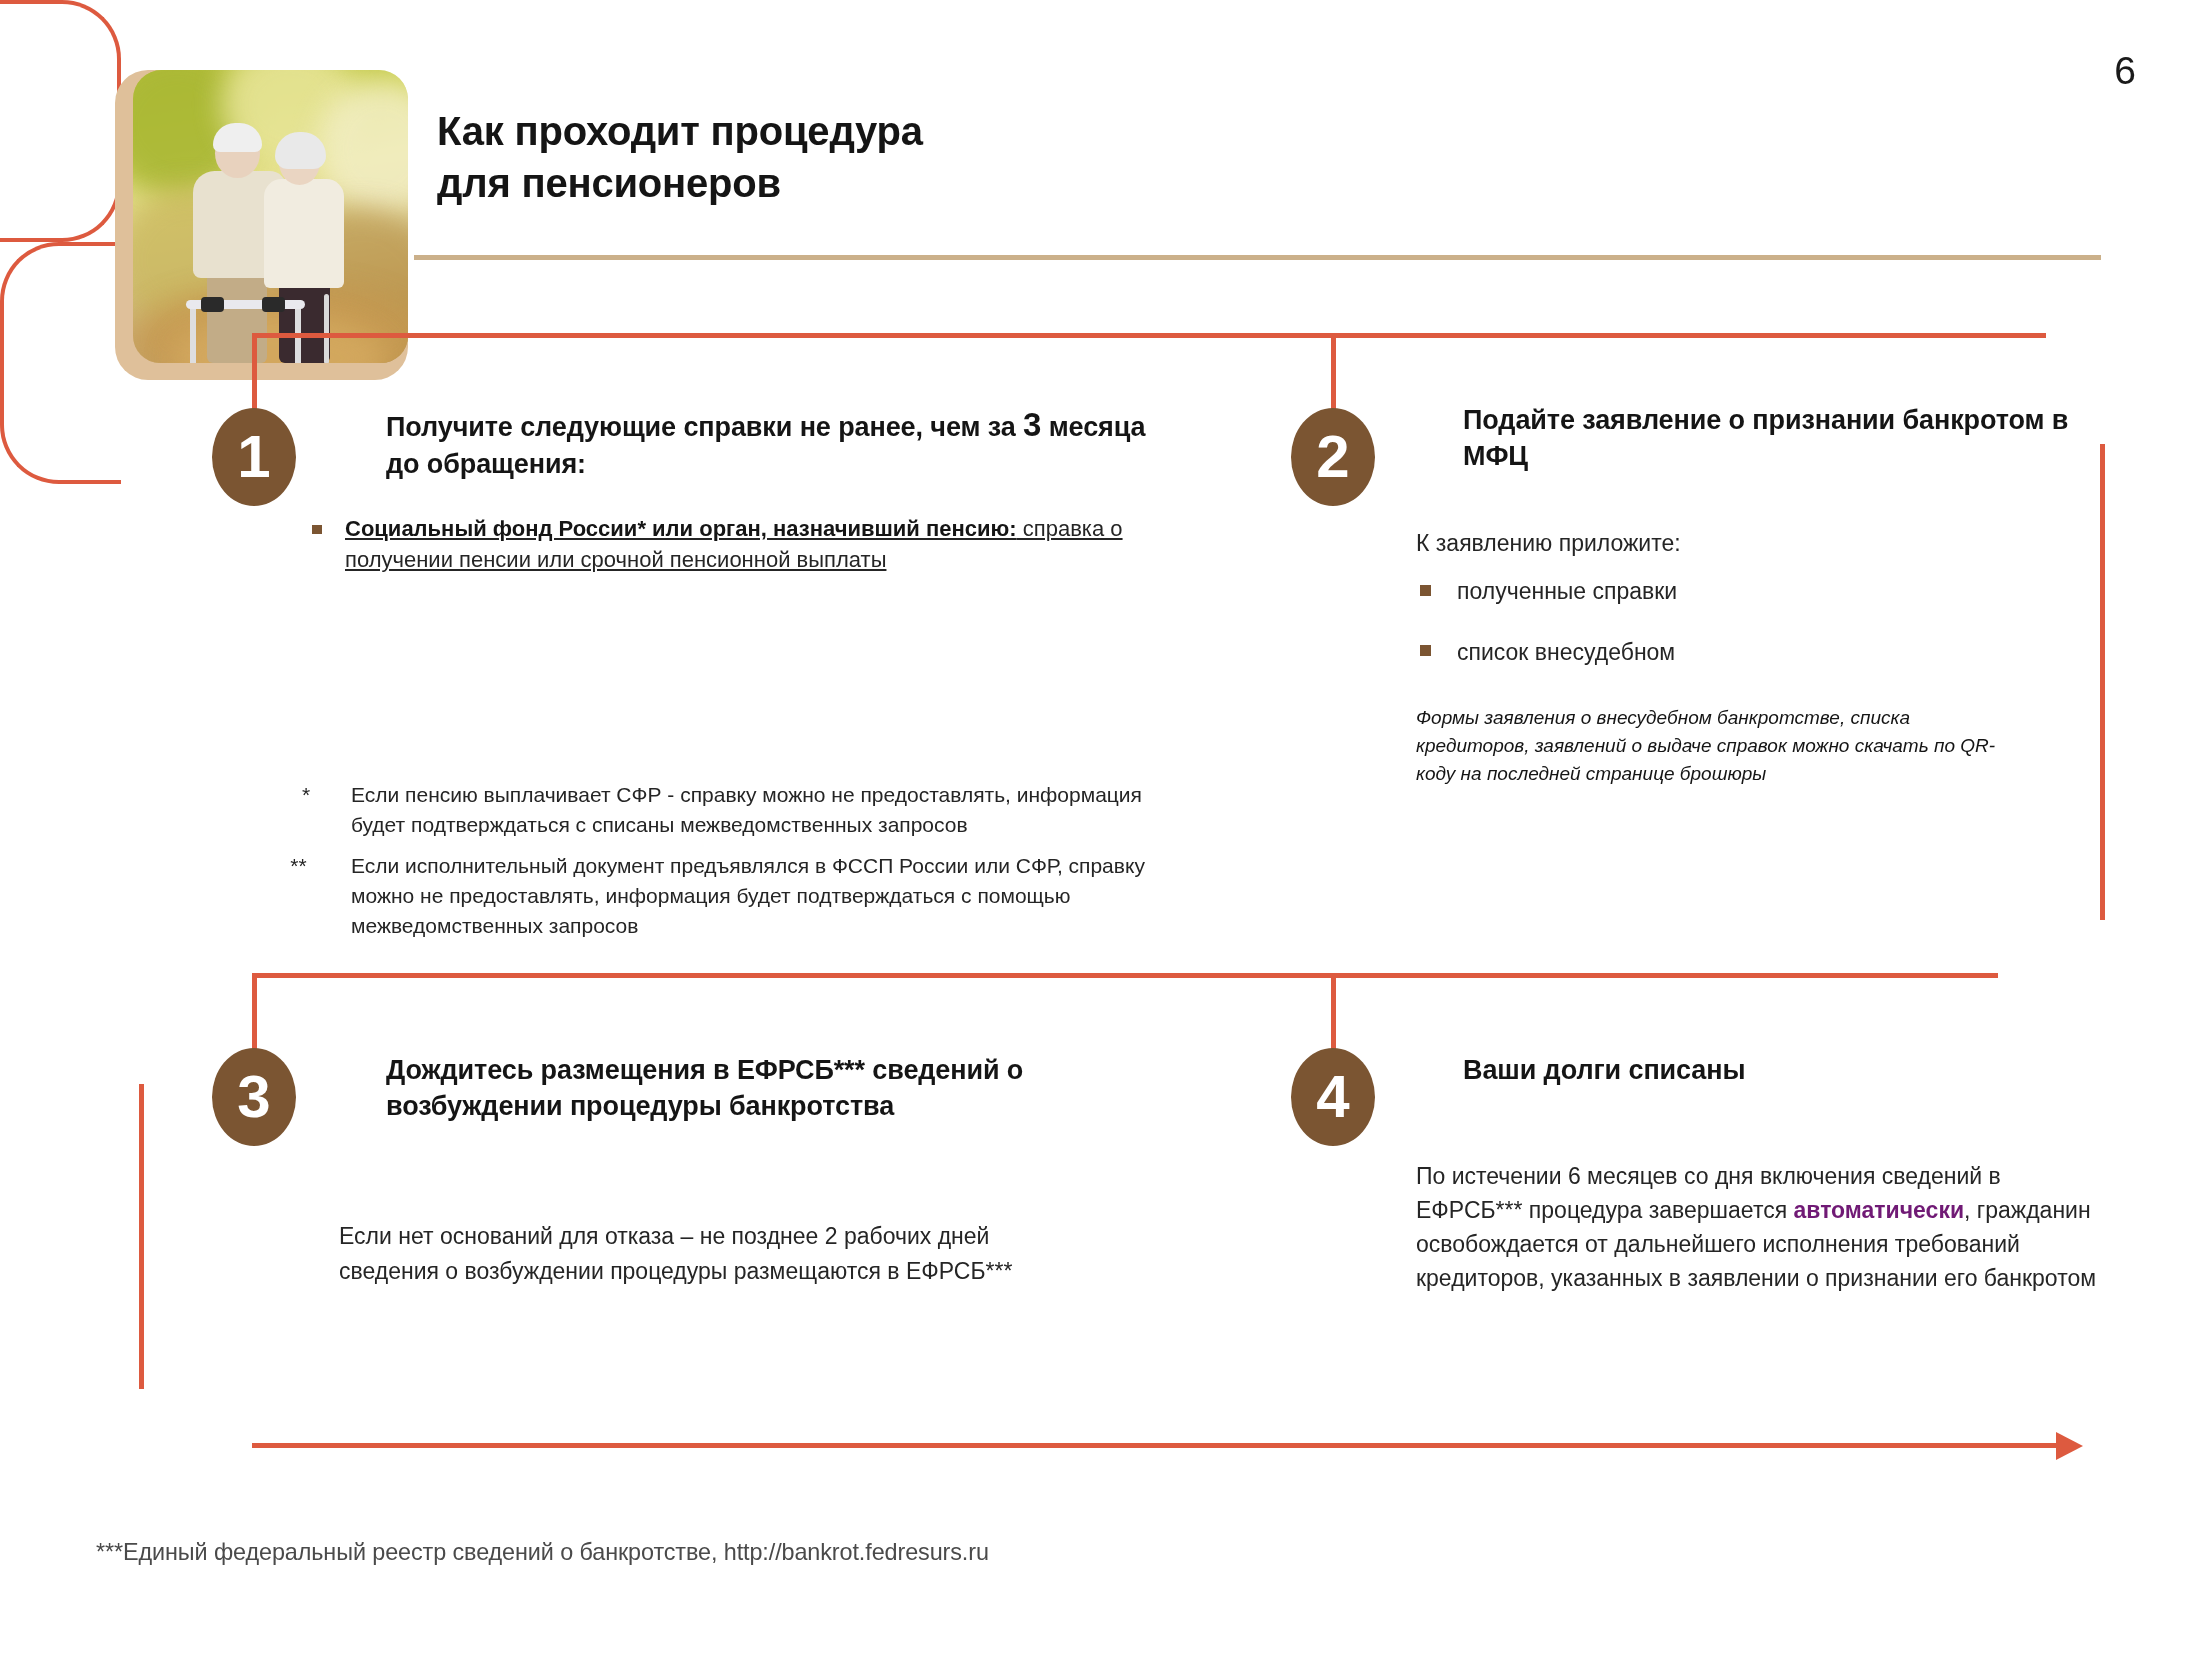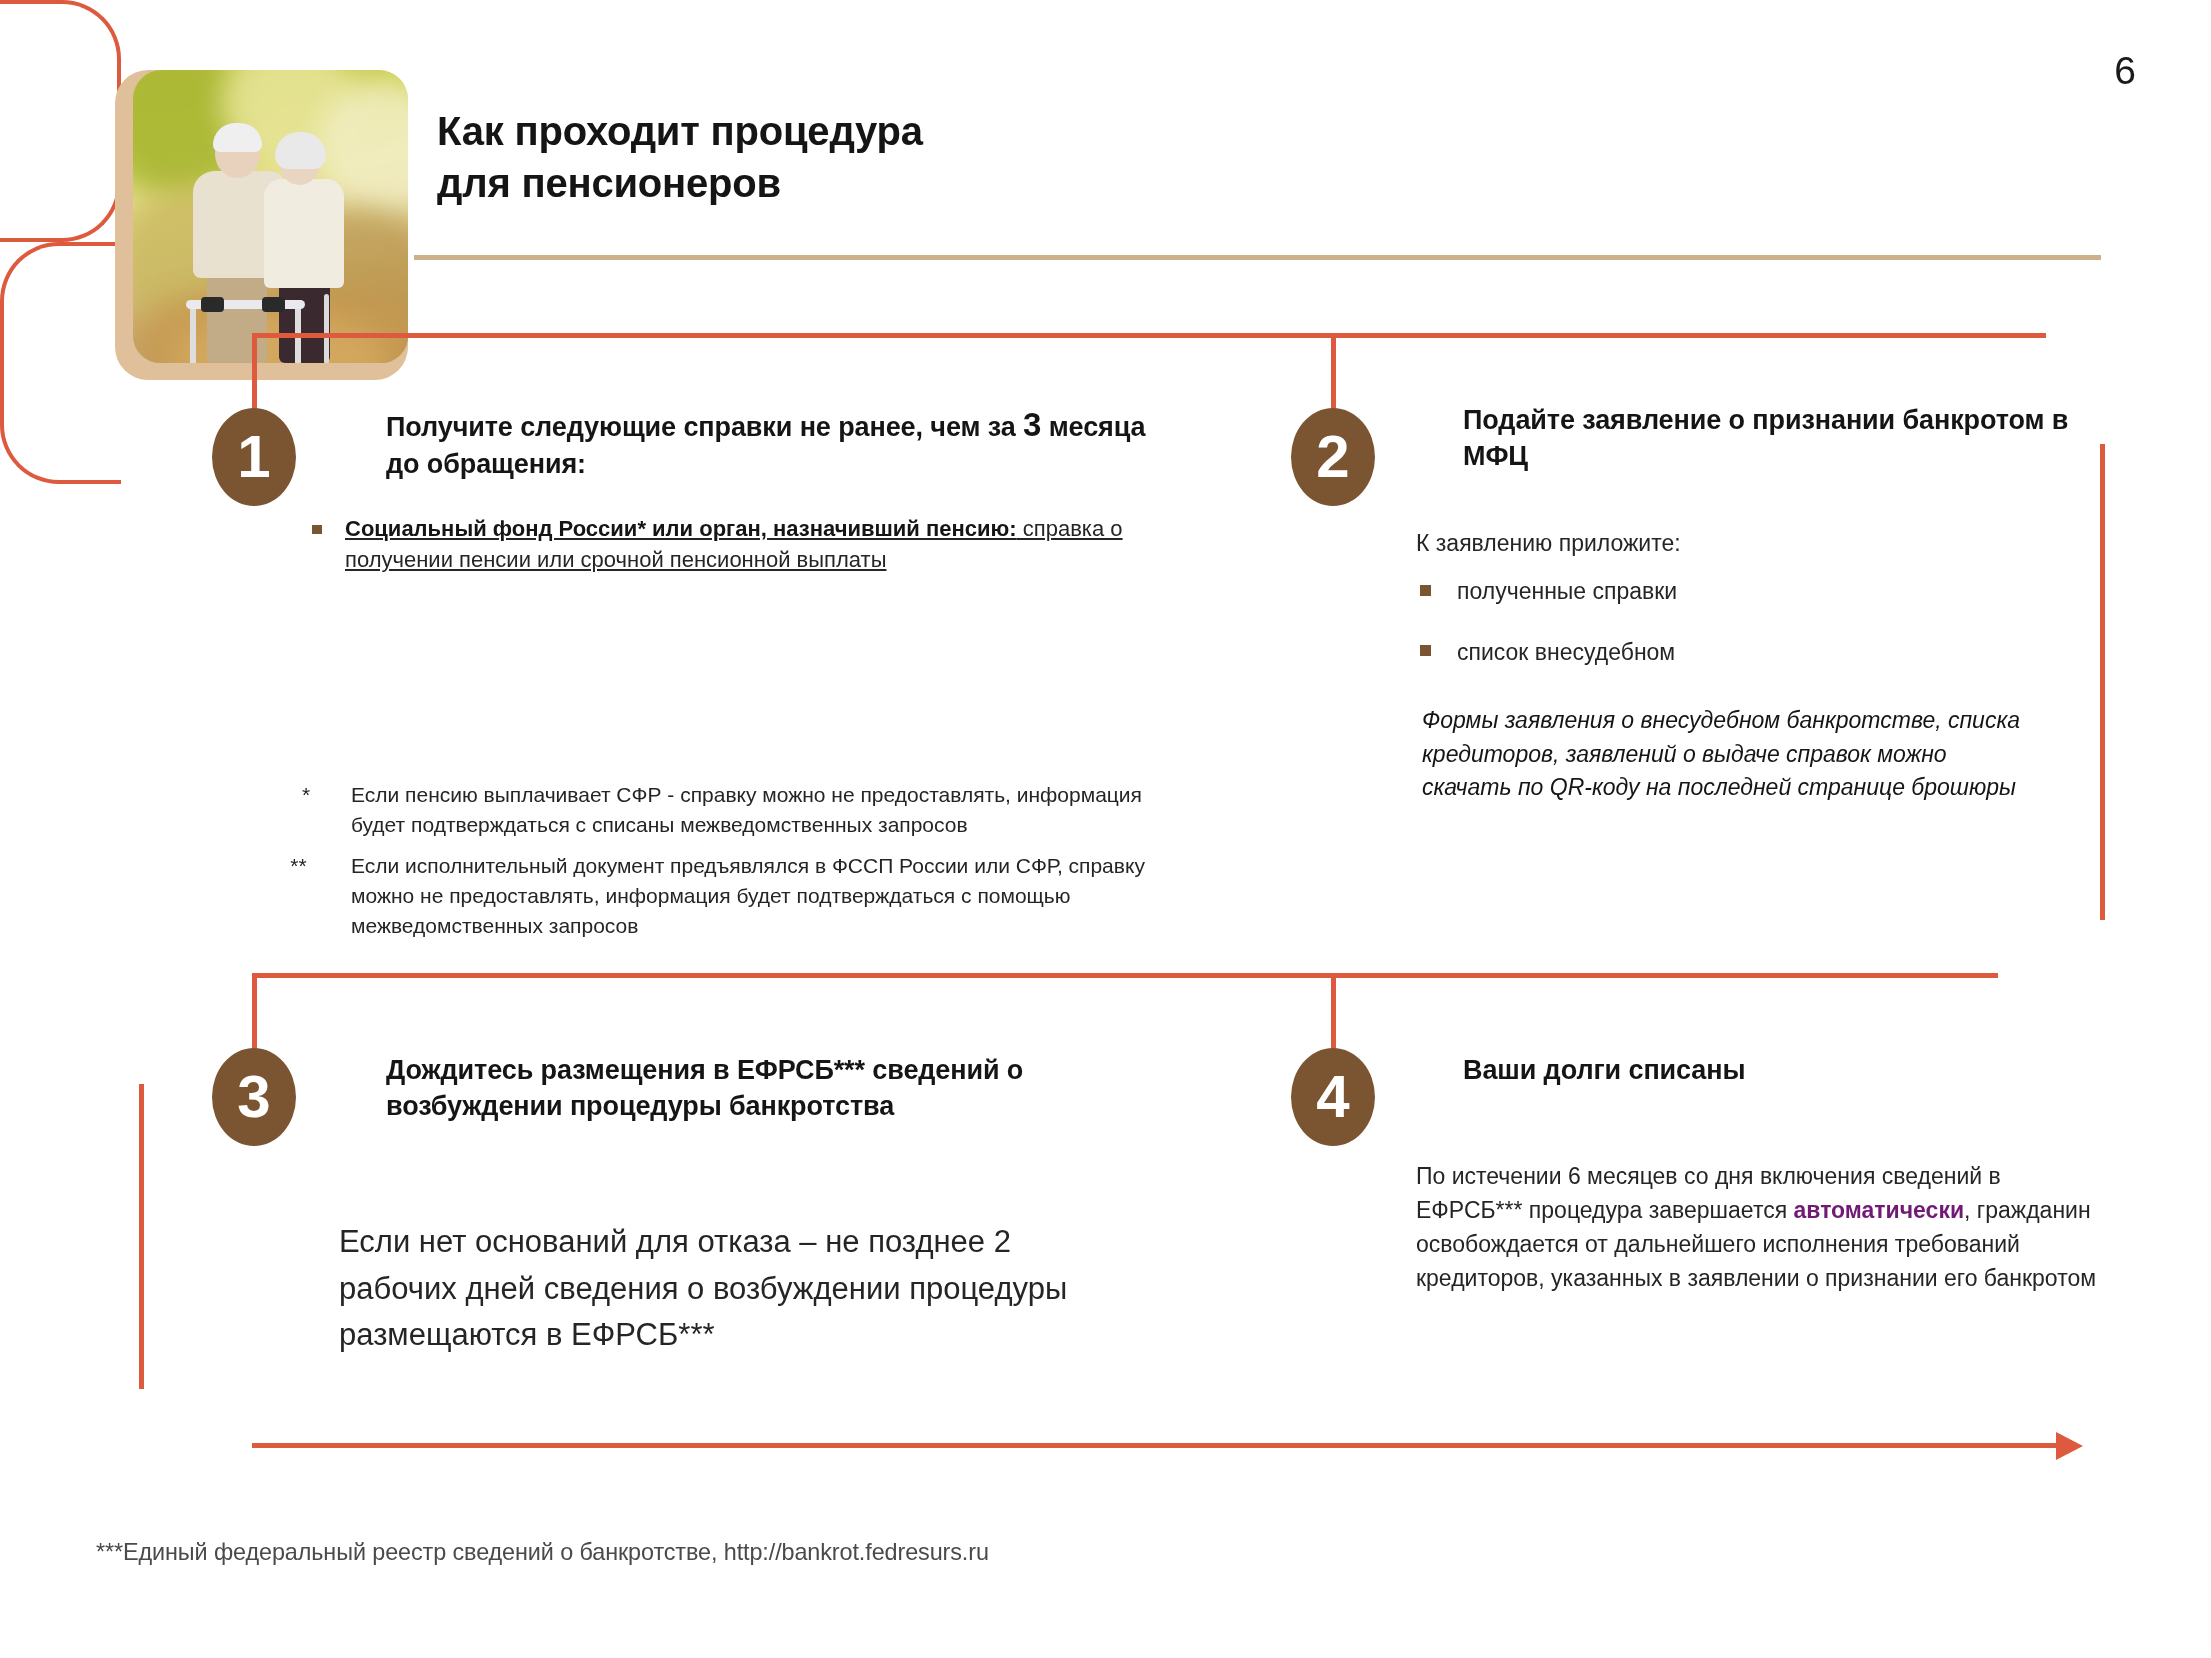--- a/index.html
+++ b/index.html
@@ -267,33 +267,32 @@
     content: "";
     position: absolute;
     left: 3.9px;
     top: 9.8px;
     width: 10.7px;
     height: 10.7px;
     background: #7b5532;
   }
   .italic-2 {
     font-style: italic;
-    font-size: 23px;
+    font-size: 19px;
     line-height: 1.46;
     color: #151515;
-    margin-left: 6px;
   }
 
   
   .body-3 {
     position: absolute;
     left: 339px;
     top: 1219px;
     width: 741px;
-    font-size: 31px;
+    font-size: 23px;
     line-height: 1.50;
     color: #252525;
   }
 
   
   .body-4 {
     position: absolute;
     left: 1416px;
     top: 1159px;
     width: 683px;

